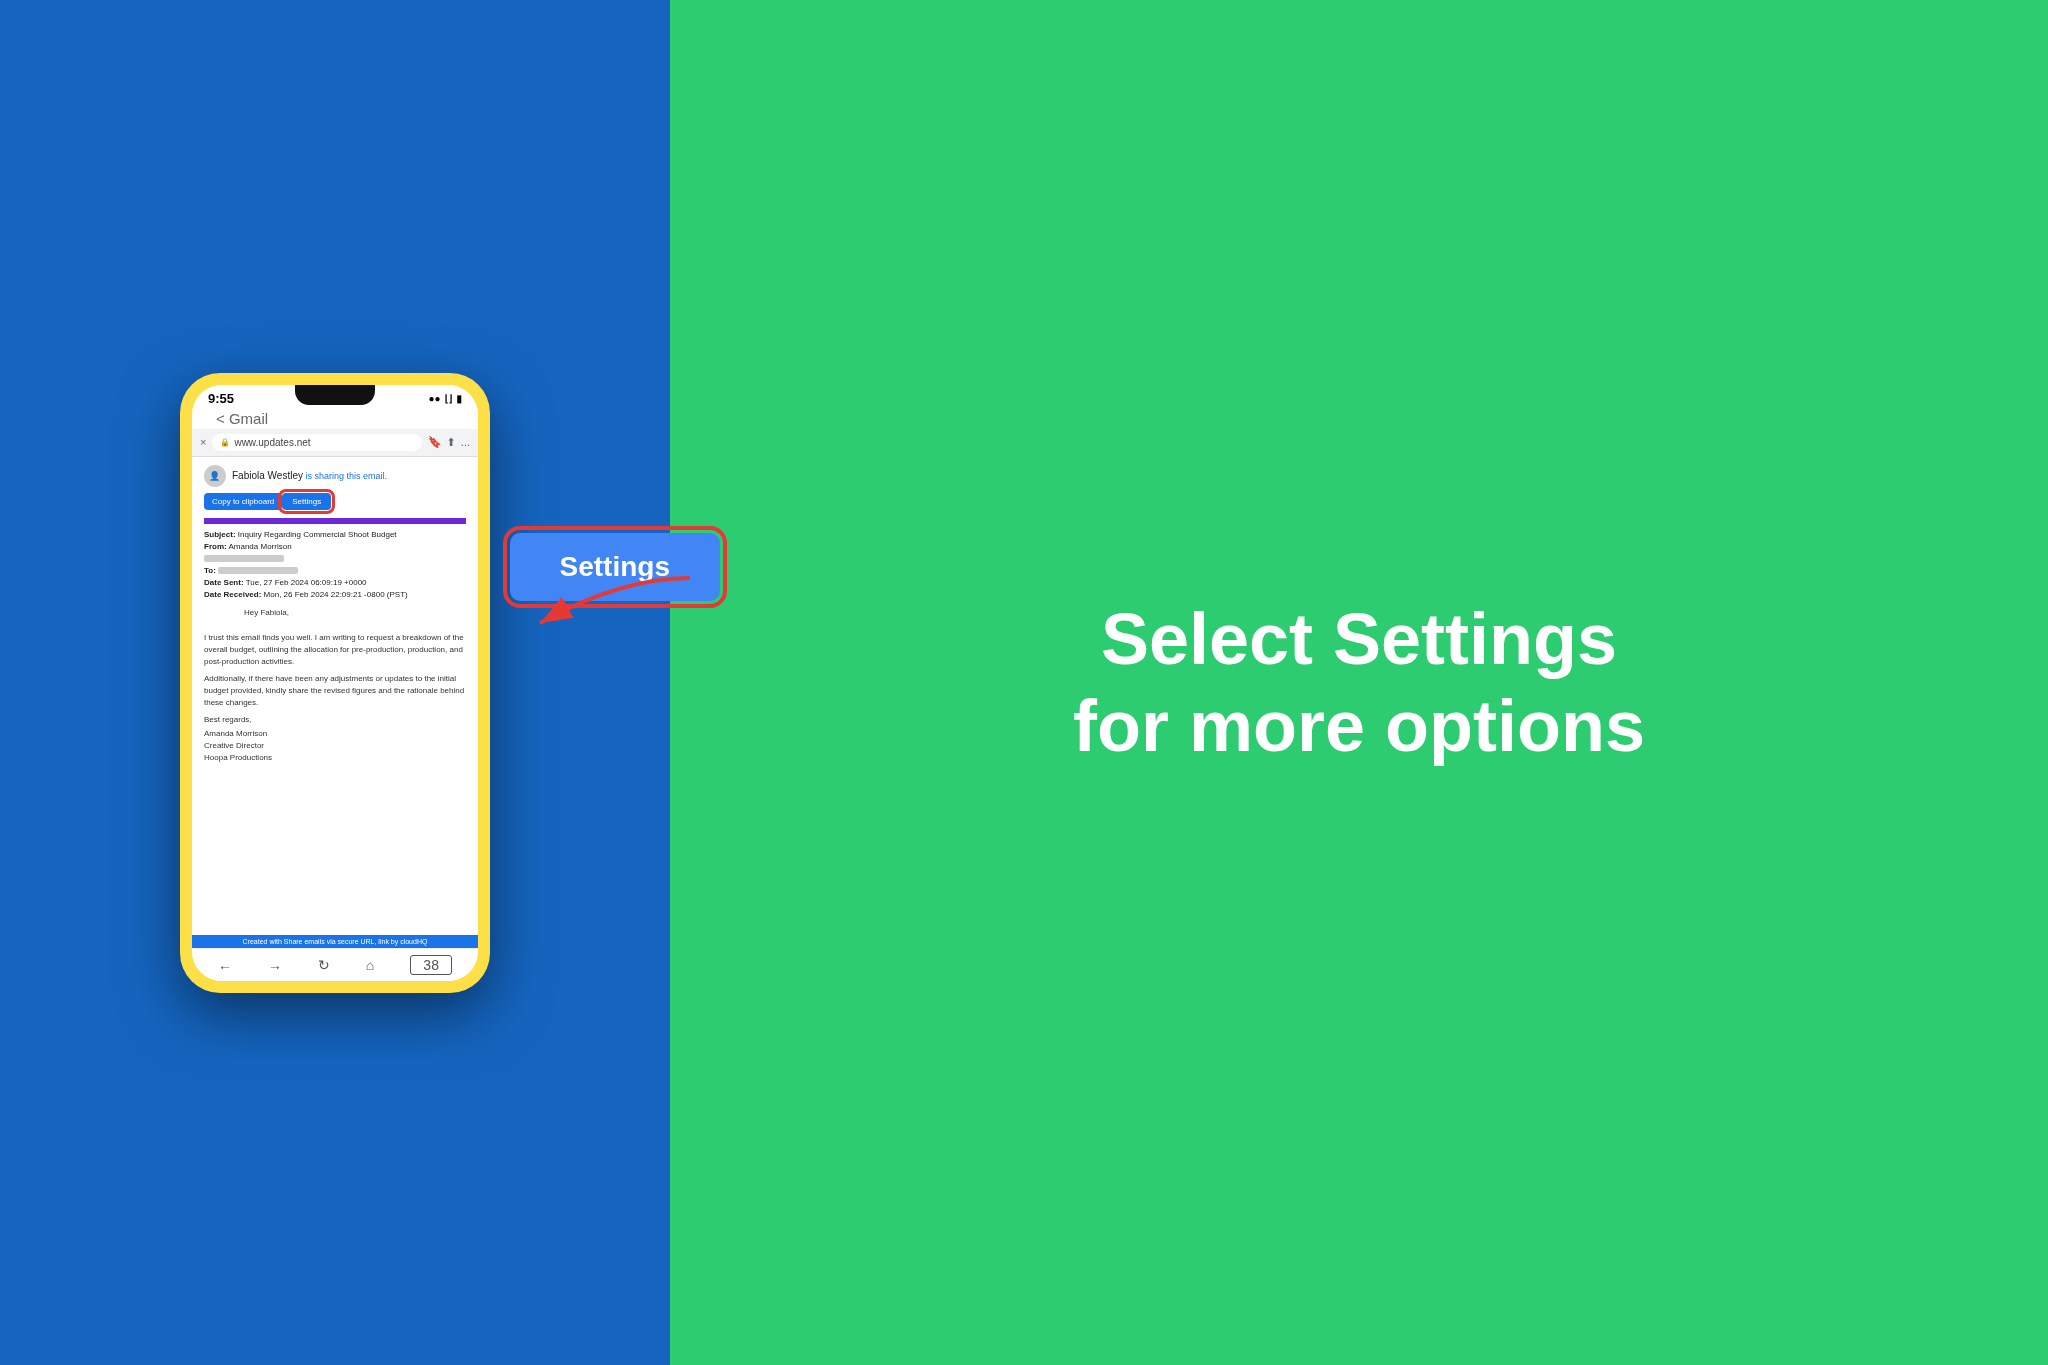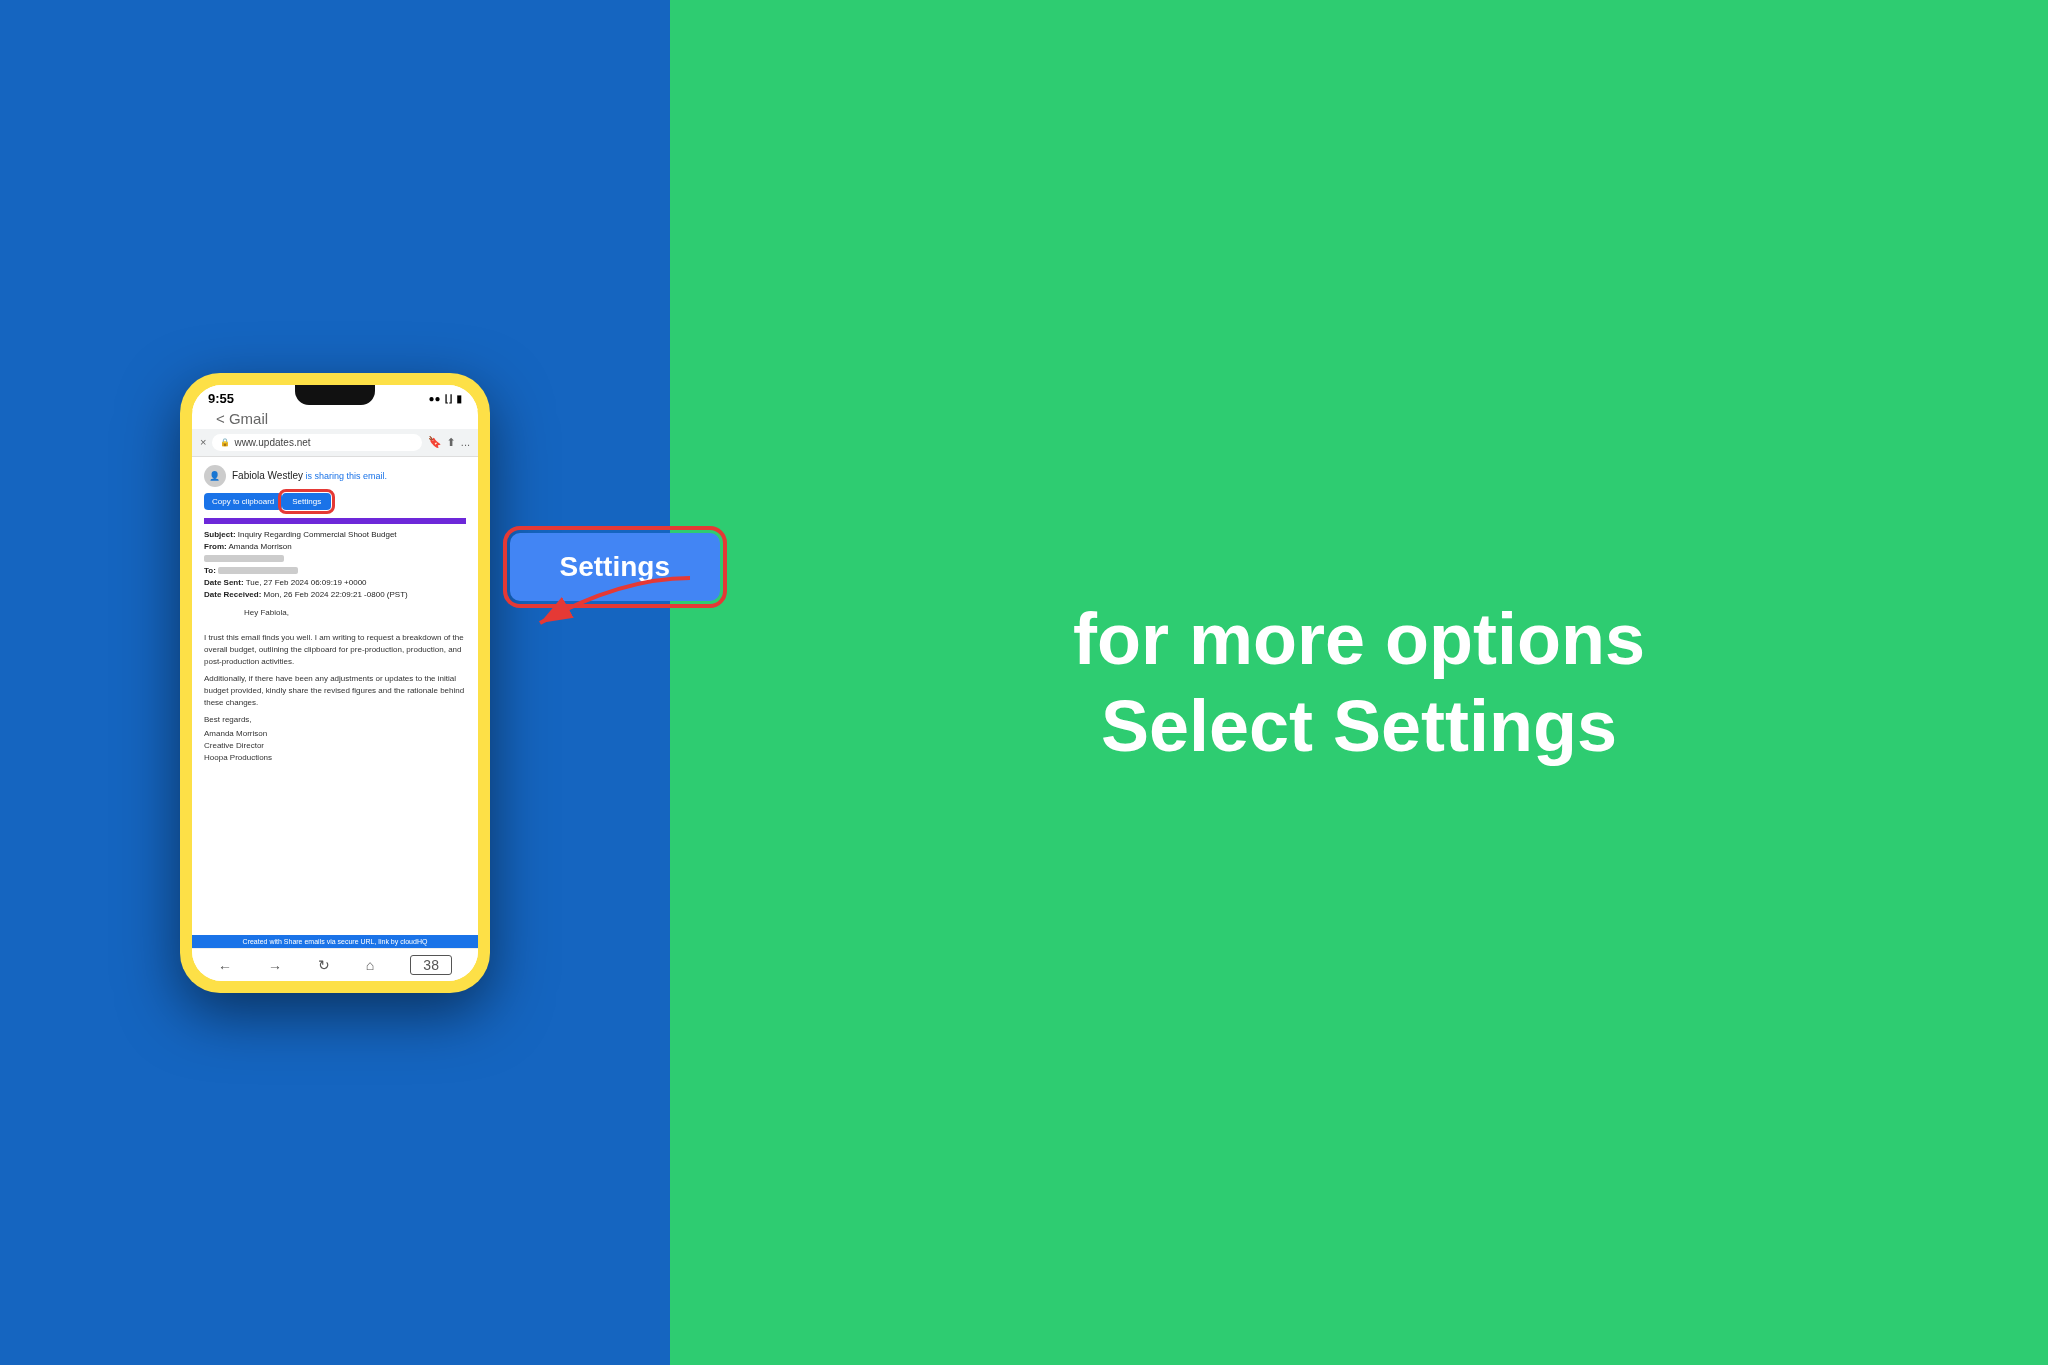--- a/index.html
+++ b/index.html
@@ -376,21 +376,21 @@
               <span>Tue, 27 Feb 2024 06:09:19 +0000</span>
             </div>
             <div>
               <strong>Date Received:</strong>
               <span>Mon, 26 Feb 2024 22:09:21 -0800 (PST)</span>
             </div>
           </div>
 
           <div class="email-body">
             <p style="margin-bottom:13px;padding-left:40px;">Hey Fabiola,</p>
-            <p style="margin-bottom:5px;">I trust this email finds you well. I am writing to request a breakdown of the overall budget, outlining the clipboard for pre-production, production, and post-production activities.</p>
+            <p style="margin-bottom:5px;">I trust this email finds you well. I am writing to request a breakdown of the overall budget, outlining the allocation for pre-production, production, and post-production activities.</p>
             <p style="margin-bottom:5px;">Additionally, if there have been any adjustments or updates to the initial budget provided, kindly share the revised figures and the rationale behind these changes.</p>
             <p style="margin-bottom:2px;">Best regards,</p>
             <p>Amanda Morrison</p>
             <p>Creative Director</p>
             <p>Hoopa Productions</p>
           </div>
         </div>
 
         <div class="email-footer">
           <span>Created with Share emails via secure URL, link by cloudHQ</span>
@@ -420,16 +420,16 @@
         </defs>
         <path d="M 170 10 Q 100 10 20 55" stroke="#e53935" stroke-width="4" fill="none" marker-end="url(#arrowhead)"></path>
       </svg>
     </div>
 
   </div>
 </div>
 
 <div class="right-panel">
   <div class="right-text">
+    <div>Select Settings</div>
     <div>for more options</div>
-    <div>Select Settings</div>
   </div>
 </div>
 
 </body></html>

